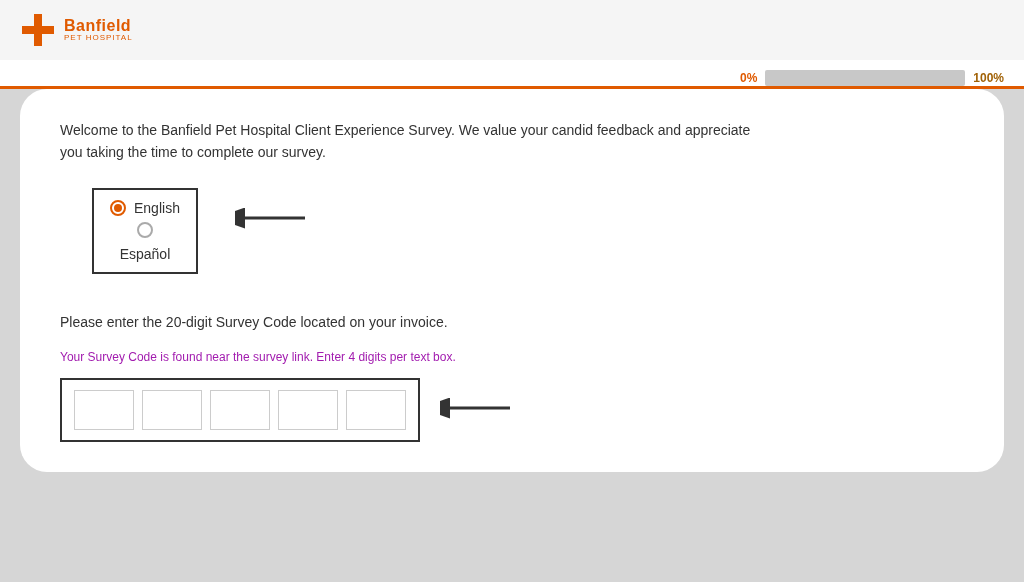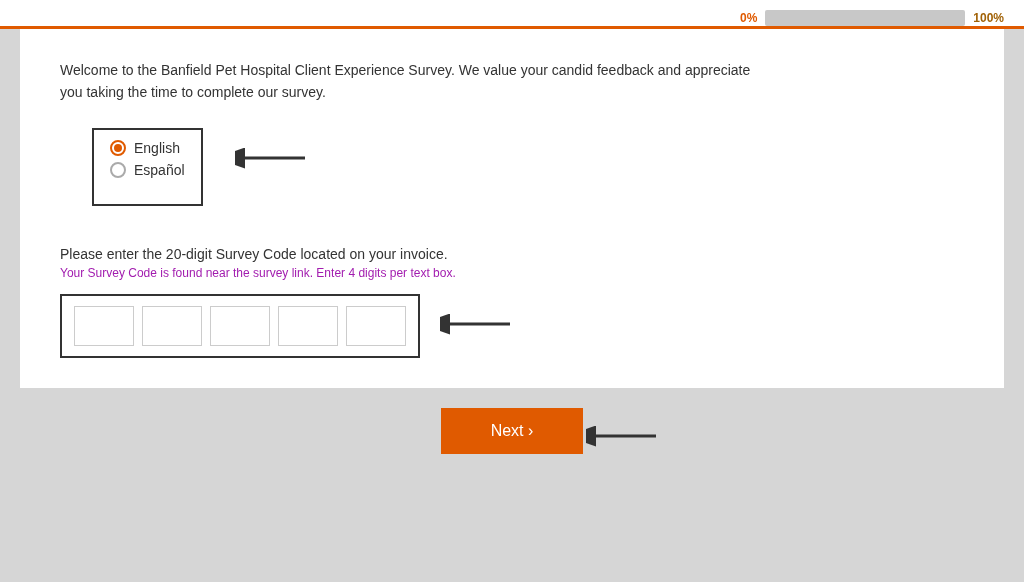--- a/index.html
+++ b/index.html
@@ -87,20 +87,21 @@
       color: #a16207;
       font-weight: bold;
     }
 
     
     .main-content {
       background: #ffffff;
       margin: 0 20px;
       padding: 30px 40px;
       min-height: 340px;
+      border-radius: 27px;
     }
 
     .welcome-text {
       font-size: 14px;
       color: #333;
       line-height: 1.6;
       margin-bottom: 24px;
       max-width: 700px;
     }
 
@@ -115,21 +116,22 @@
 
     .radio-option {
       display: flex;
       align-items: center;
       gap: 8px;
       margin-bottom: 6px;
       cursor: pointer;
     }
 
     .radio-option:last-child {
-      margin-bottom: 16px;
+      margin-bottom: 0;
+      flex-direction: column;
     }
 
     .radio-circle {
       width: 16px;
       height: 16px;
       border-radius: 50%;
       border: 2px solid #aaa;
       display: flex;
       align-items: center;
       justify-content: center;
@@ -155,21 +157,21 @@
     }
 
     
     .survey-code-section {
       margin-top: 10px;
     }
 
     .survey-code-title {
       font-size: 14px;
       color: #333;
-      margin-bottom: 4px;
+      margin-bottom: 20px;
     }
 
     .survey-code-hint {
       font-size: 12px;
       color: #a21caf;
       margin-bottom: 14px;
     }
 
     .code-inputs-box {
       border: 2px solid #333;
@@ -218,20 +220,33 @@
 
     .progress-container {
       background: white;
     }
   </style>
 </head>
 <body>
 
 <div class="page-wrapper">
 
+  <div class="header">
+    <div class="logo-container">
+
+      <svg class="logo-icon" viewBox="0 0 36 36">
+        <rect x="14" y="2" width="8" height="32" fill="#e05a00"></rect>
+        <rect x="2" y="14" width="32" height="8" fill="#e05a00"></rect>
+      </svg>
+      <div class="logo-text">
+        <span class="logo-banfield">Banfield</span>
+        <span class="logo-subtitle">Pet Hospital</span>
+      </div>
+    </div>
+  </div>
 
   <div class="progress-container">
     <div class="progress-area">
       <span class="progress-label-start">0%</span>
       <div class="progress-bar-track">
         <div class="progress-bar-fill" style="width: 0%;"></div>
       </div>
       <span class="progress-label-end">100%</span>
     </div>
   </div>
@@ -284,27 +299,13 @@
             <marker id="arrowhead2" markerWidth="10" markerHeight="7" refX="0" refY="3.5" orient="auto">
               <polygon points="0 0, 10 3.5, 0 7" fill="#333"></polygon>
             </marker>
           </defs>
           <line x1="70" y1="20" x2="10" y2="20" stroke="#333" stroke-width="3" marker-end="url(#arrowhead2)"></line>
         </svg>
       </div>
     </div>
   </div>
 
-  <div class="bottom-area">
-    <div style="position: relative; display:inline-block;">
-      <button class="next-button">Next ›</button>
-
-      <svg width="80" height="40" style="position:absolute; top:8px; left:145px;">
-        <defs>
-          <marker id="arrowhead3" markerWidth="10" markerHeight="7" refX="0" refY="3.5" orient="auto">
-            <polygon points="0 0, 10 3.5, 0 7" fill="#333"></polygon>
-          </marker>
-        </defs>
-        <line x1="70" y1="20" x2="10" y2="20" stroke="#333" stroke-width="3" marker-end="url(#arrowhead3)"></line>
-      </svg>
-    </div>
-  </div>
 </div>
 
 </body></html>

